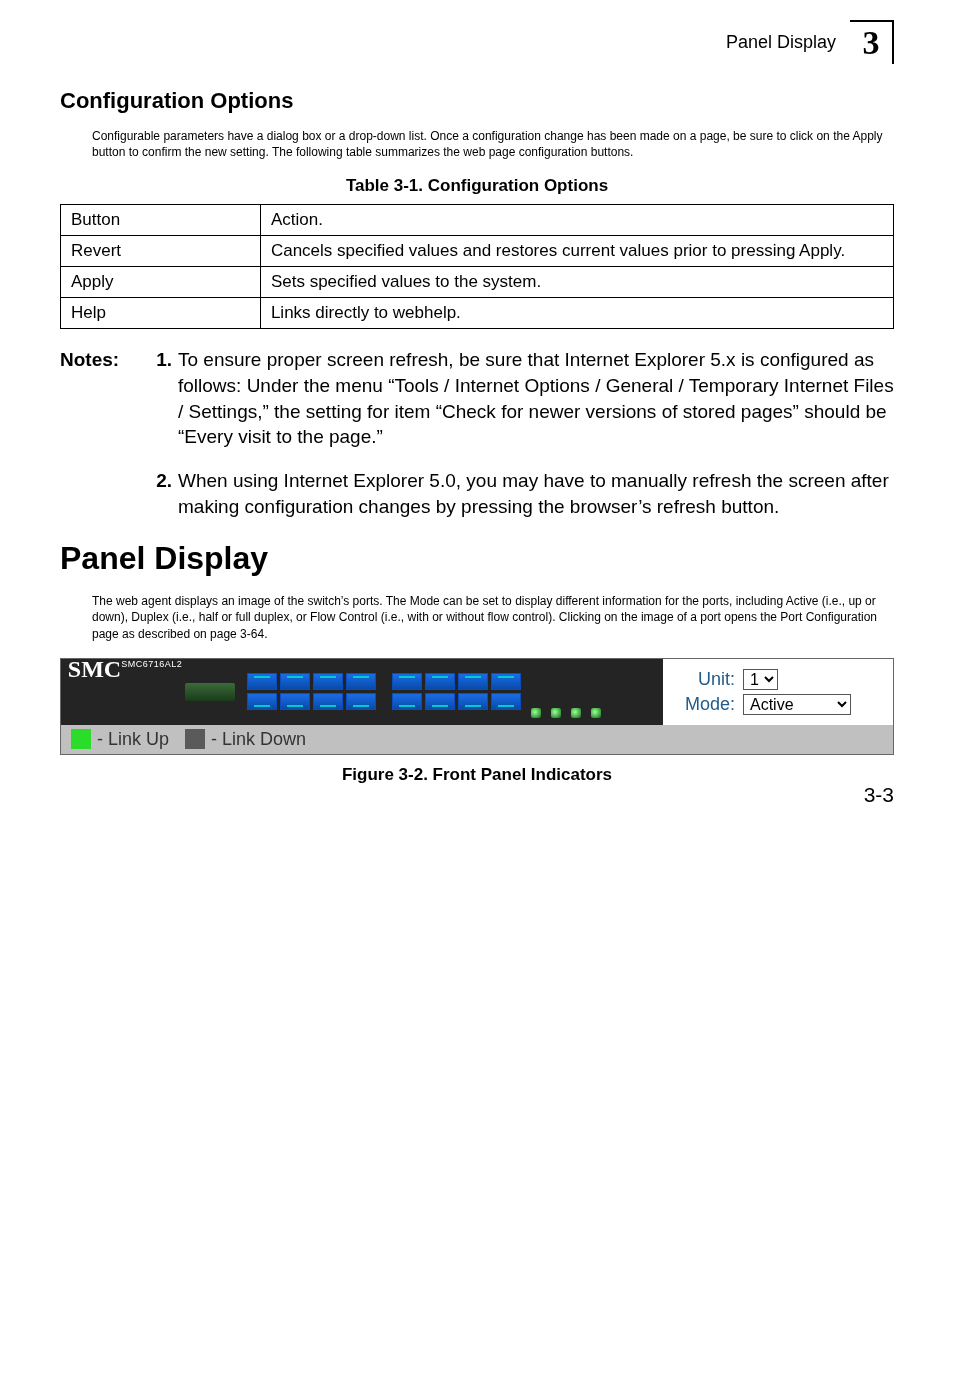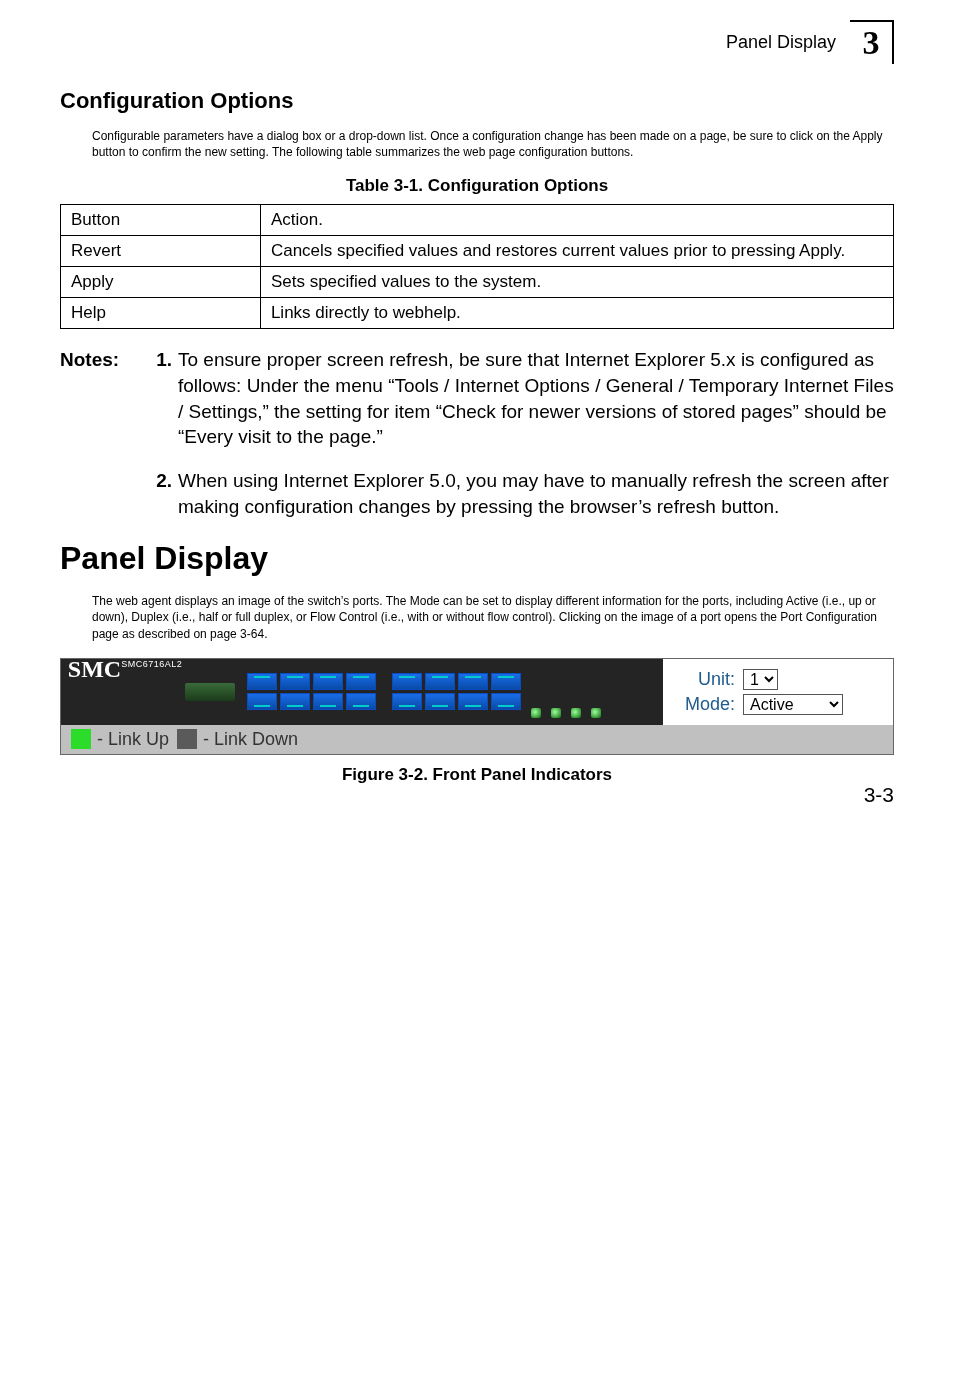--- a/index.html
+++ b/index.html
@@ -194,26 +194,26 @@
     }
     .ctrl-row .label { width: 56px; text-align: right; }
     .unit-select, .mode-select {
       font-size: 16px;
       font-family: Arial, sans-serif;
       background: #fff;
       border: 1px solid #555;
       padding: 0 2px;
       color: #000;
     }
-    .mode-select { width: 100px; }
+    .mode-select { width: 108px; }
     .panel-legend {
       background: #c0c0c0;
       display: flex;
       align-items: center;
-      gap: 8px;
+      gap: 16px;
       padding: 4px 10px;
       font-size: 18px;
       color: #333;
     }
     .legend-item { display: flex; align-items: center; gap: 6px; }
     .swatch {
       width: 20px; height: 20px; display: inline-block;
     }
     .swatch.up { background: #2bdc2b; }
     .swatch.down { background: #5a5a5a; }

